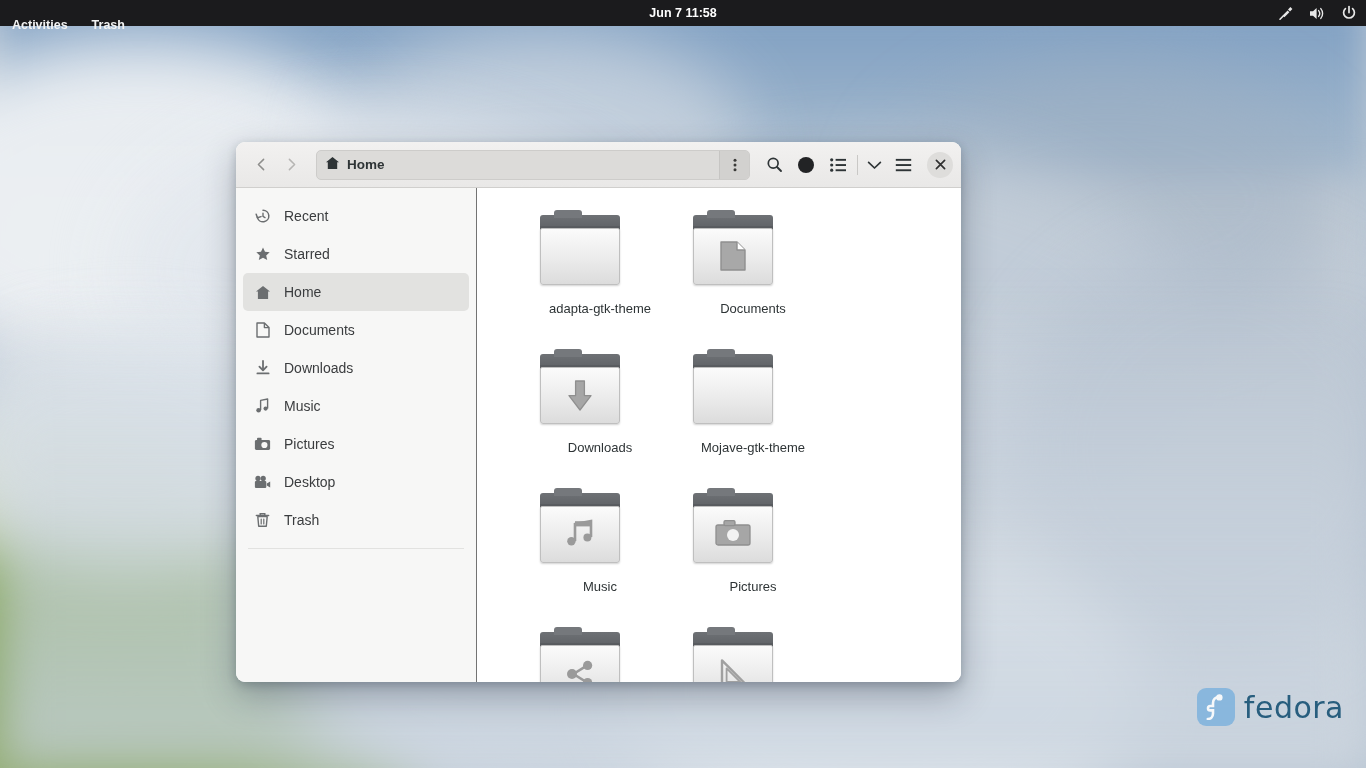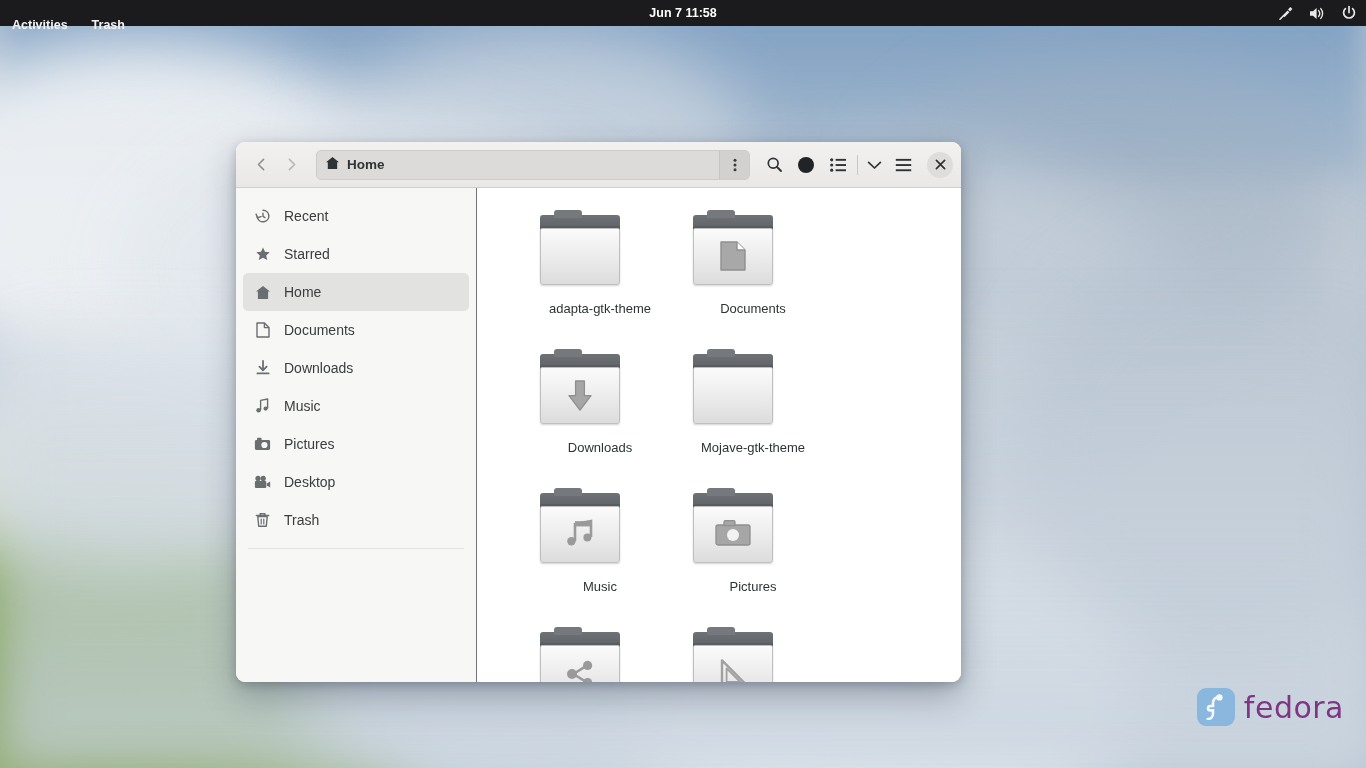--- a/index.html
+++ b/index.html
@@ -61,21 +61,21 @@
     position: absolute; right: 22px; bottom: 42px;
     display: flex; align-items: center; gap: 9px;
     opacity: .85;
   }
   #fedora-mark .badge {
     width: 38px; height: 38px; border-radius: 9px;
     background: #7fb3dd; position: relative;
   }
   #fedora-mark .badge svg { position: absolute; left: 8px; top: 6px; }
   #fedora-mark .word {
-    font-size: 30px; color: #701a75; letter-spacing: .5px;
+    font-size: 30px; color: #0c4a6e; letter-spacing: .5px;
     font-family: "DejaVu Sans", sans-serif;
   }
 
   
   #topbar {
     position: absolute; left: 0; top: 0; width: 1366px; height: 26px;
     background: #1b1b1d; color: #ffffff;
     display: flex; align-items: center;
     font-size: 12.5px; font-weight: bold;
     z-index: 40;

